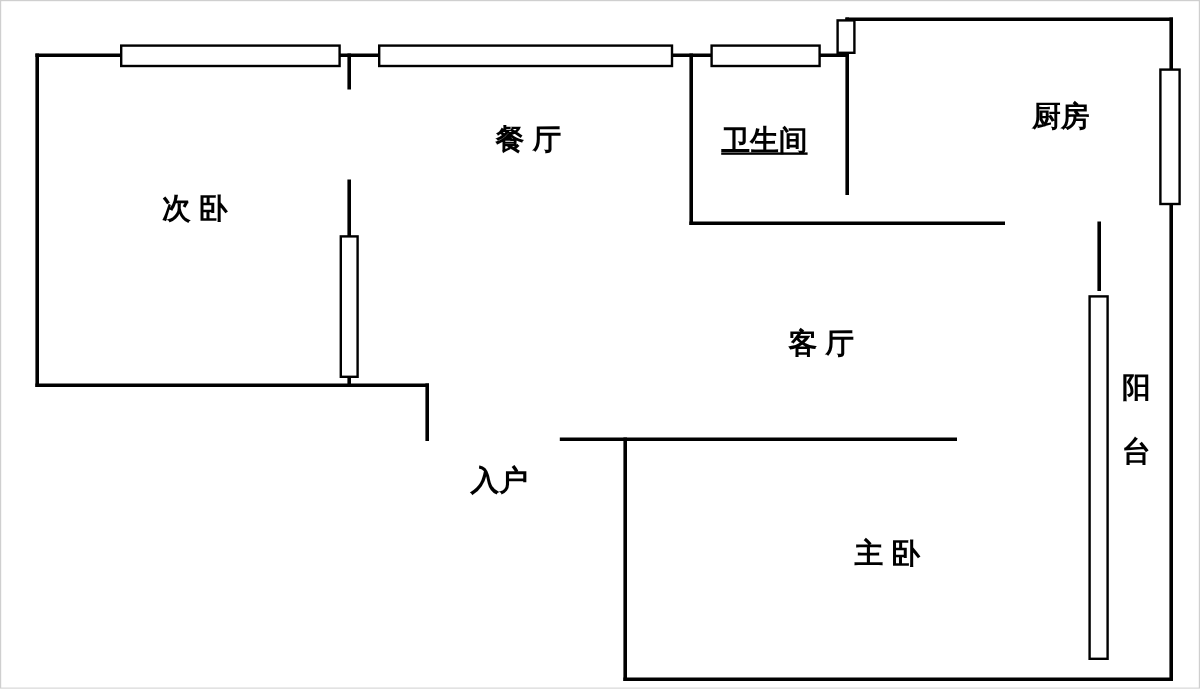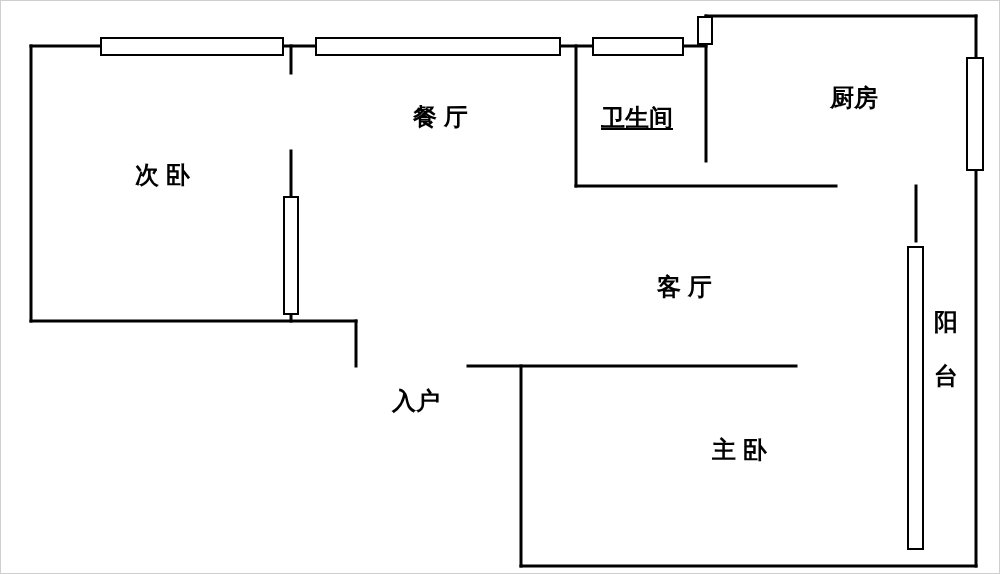--- a/index.html
+++ b/index.html
@@ -61,18 +61,18 @@
       <rect x="592" y="37" width="90" height="17" fill="#ffffff" stroke="#000000" stroke-width="2"></rect>
       <rect x="966" y="57" width="16" height="112" fill="#ffffff" stroke="#000000" stroke-width="2"></rect>
       <rect x="283" y="196" width="14" height="117" fill="#ffffff" stroke="#000000" stroke-width="2"></rect>
       <rect x="907" y="246" width="15" height="302" fill="#ffffff" stroke="#000000" stroke-width="2"></rect>
       <rect x="697" y="16" width="14" height="27" fill="#ffffff" stroke="#000000" stroke-width="2"></rect>
     </svg>
 
   <div class="room-label" style="left: 134px; top: 162px; text-align: right;">次 卧</div>
   <div class="room-label" style="left: 412px; top: 104px;">餐 厅</div>
   <div class="room-label" style="left: 600px; top: 105px; text-decoration: underline;">卫生间</div>
-  <div class="room-label" style="left: 829px; top: 85px;">厨房</div>
+  <div class="room-label" style="left: 859px; top: 85px;">厨房</div>
   <div class="room-label" style="left: 656px; top: 274px;">客 厅</div>
   <div class="room-label" style="left: 391px; top: 352px; margin-top: 36px;">入户</div>
-  <div class="room-label" style="left: 711px; top: 437px;">主 卧</div>
+  <div class="room-label" style="left: 711px; top: 449px;">主 卧</div>
   <div class="room-label vertical" style="left: 933px; top: 292px;">阳台</div>
 </div>
 
 </body></html>

